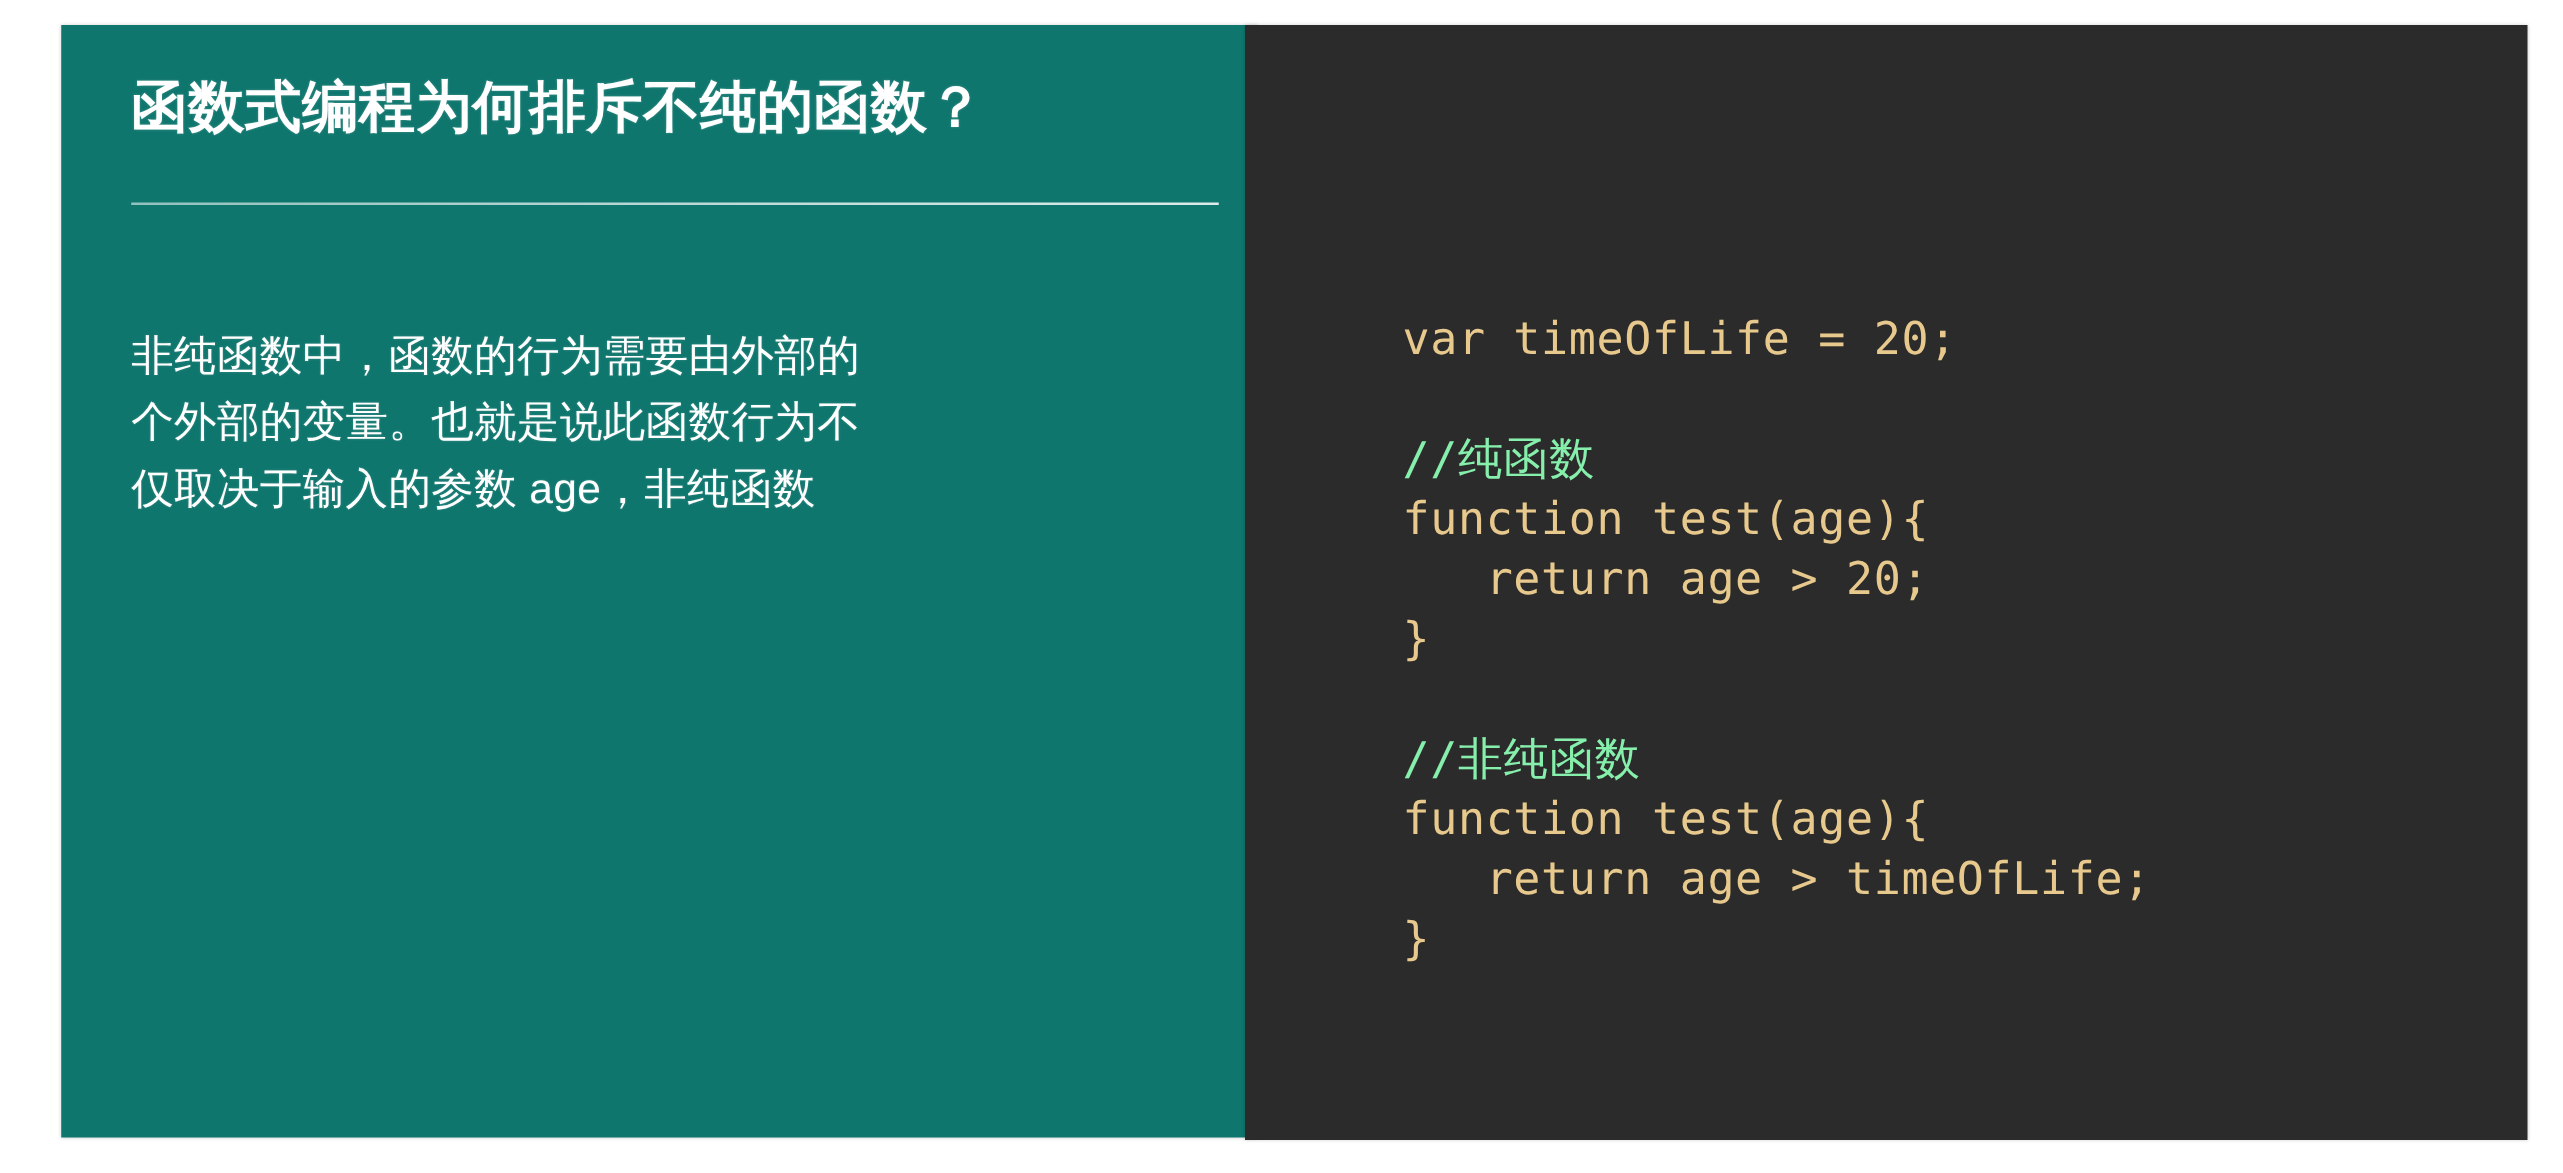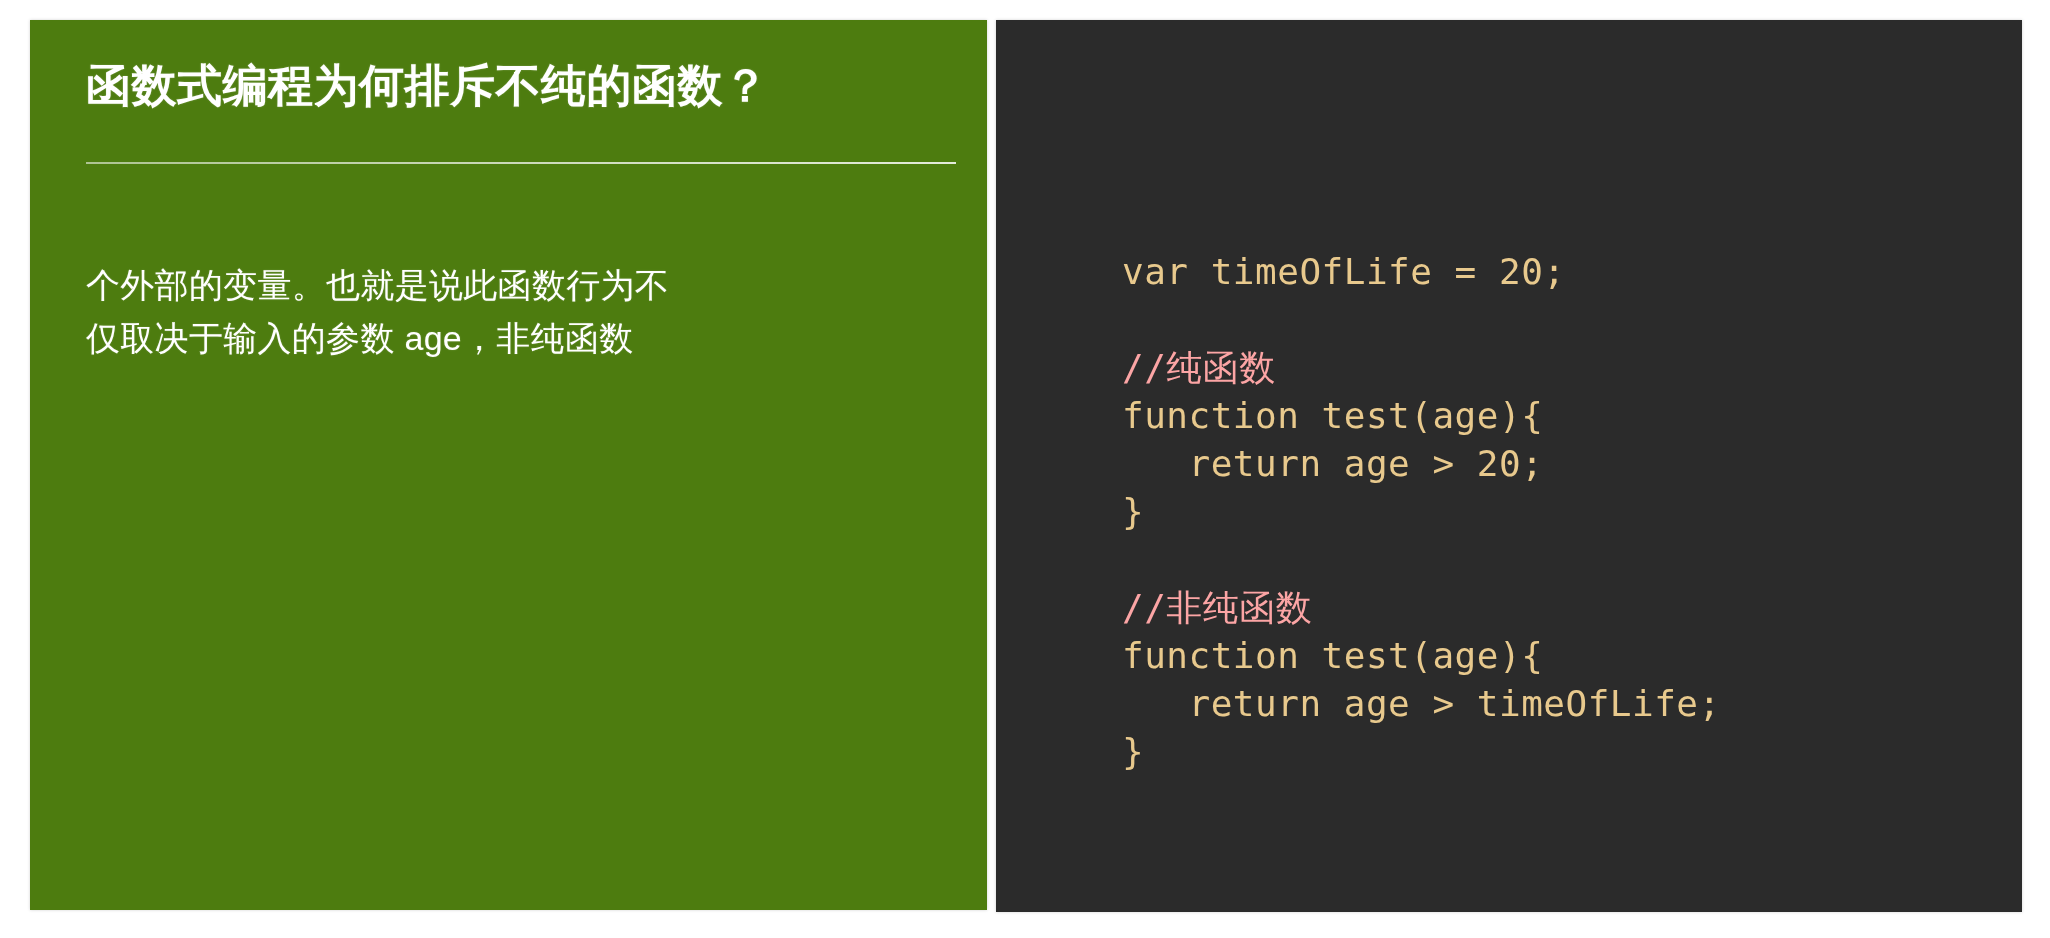--- a/index.html
+++ b/index.html
@@ -17,25 +17,25 @@
   #slide {
     position: relative;
     width: 2050px;
     height: 938px;
     background: #ffffff;
   }
 
   
   #blue-panel {
     position: absolute;
-    left: 30px;
+    left: 49px;
     top: 20px;
     width: 957px;
     height: 890px;
-    background: #4d7c0f;
+    background: #0f766e;
     box-sizing: border-box;
     overflow: hidden;
   }
 
   #slide-title {
     position: absolute;
     left: 56px;
     top: 38px;
     width: 880px;
     color: #ffffff;
@@ -91,40 +91,41 @@
     left: 126px;
     top: 192px;
     font-family: "DejaVu Sans Mono", "Liberation Mono", monospace;
     font-size: 36px;
     line-height: 48px;
     color: #e8c98d;
     white-space: pre;
     letter-spacing: 0.5px;
   }
   .code-line { display: block; min-height: 48px; }
-  .code-line.comment { color: #fca5a5; }
+  .code-line.comment { color: #86efac; }
   .code-line.blank { color: transparent; }
 
   
   #blue-panel, #code-panel {
     box-shadow: 0 0 3px rgba(0,0,0,0.18);
   }
 </style>
 </head>
 <body>
 
 <div id="slide">
 
   <div id="blue-panel">
 
     <div id="slide-title">函数式编程为何排斥不纯的函数？</div>
 
     <div id="title-rule"></div>
 
     <div class="body-paragraph" id="paragraph-1">
+      <span class="pline">非纯函数中，函数的行为需要由外部的</span>
       <span class="pline">个外部的变量。也就是说此函数行为不</span>
       <span class="pline">仅取决于输入的参数 age，非纯函数</span>
     </div>
 
     <div class="body-paragraph" id="paragraph-2">
     </div>
 
   </div>
 
   <div id="code-panel">

